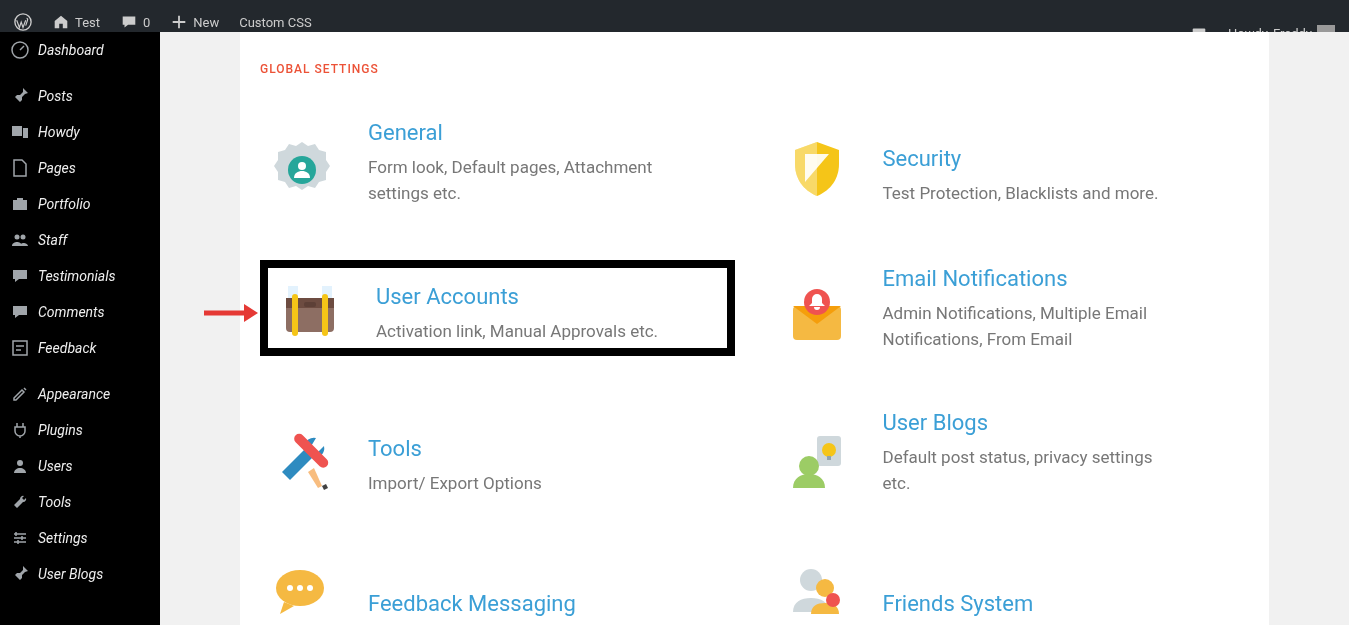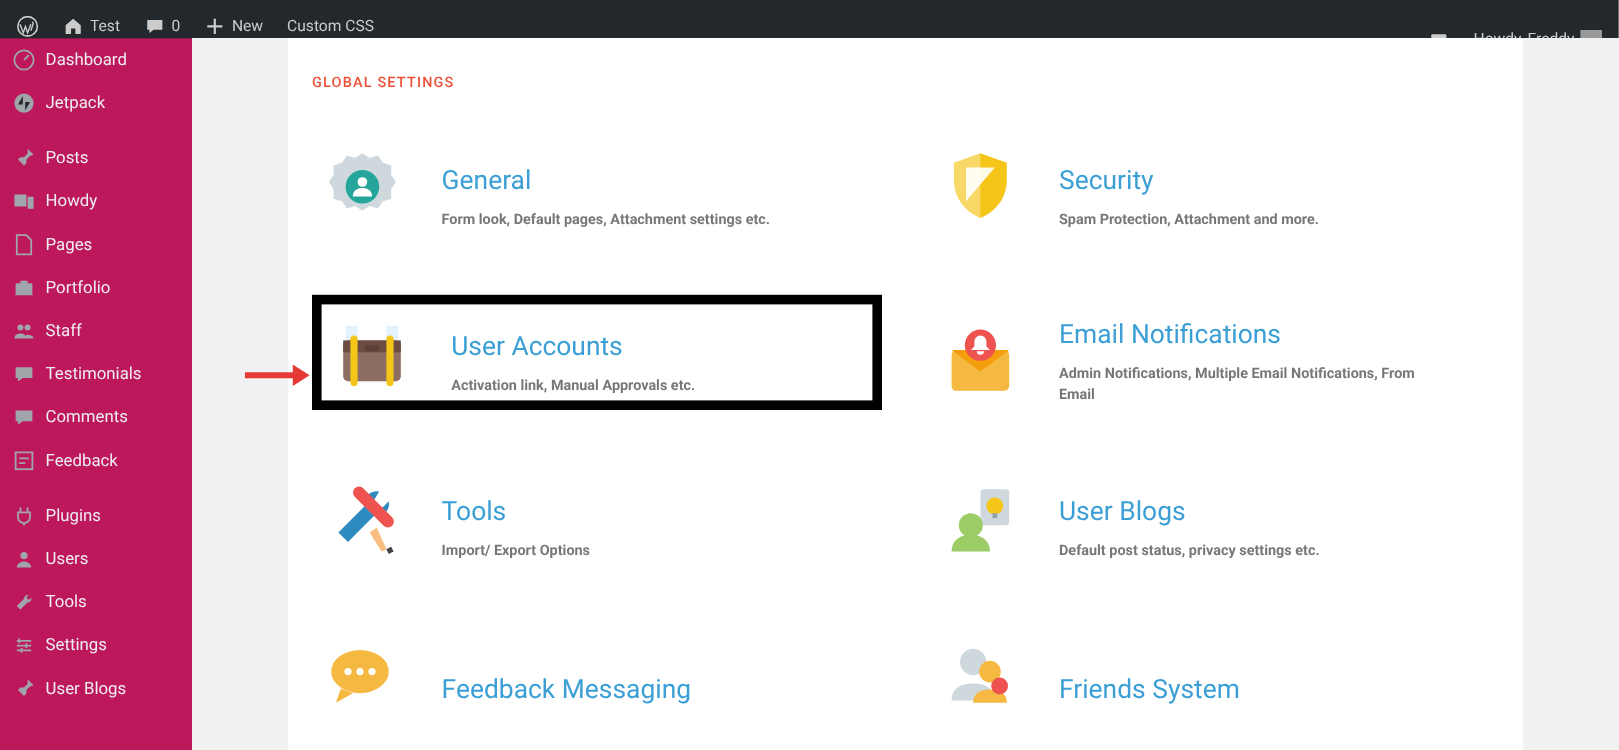--- a/index.html
+++ b/index.html
@@ -7,35 +7,35 @@
 
 
 .admin-bar { background: #23282d; height: 44px; display: flex; align-items: center; padding: 0 8px; color: #eee; font-size: 13px; justify-content: space-between; }
 .admin-bar-left { display: flex; align-items: center; gap: 8px; }
 .admin-bar-right { display: flex; align-items: flex-end; gap: 8px; margin-top: 23px; }
 .ab-item { display: flex; align-items: center; gap: 5px; padding: 0 6px; cursor: pointer; color: #ccc; }
 .ab-item .dashicon { display:inline-flex; width:18px; height:18px; }
 .ab-avatar { width:18px; height:18px; background:#999; display:inline-block; }
 
 
-.sidebar { position:absolute; left:0; top:32px; bottom:0; width:172px; background:#be185d; color:#eee; font-size:14px; }
+.sidebar { position:absolute; left:0; top:32px; bottom:0; width:172px; background:#000000; color:#eee; font-size:14px;font-style:italic; }
 .sidebar-item { display:flex; align-items:center; gap:8px; padding:8px 10px; cursor:pointer; color:#eee; }
 .sidebar-sep { height:10px; }
 .sidebar-item .dashicon { width:20px; height:20px; color:#a0a5aa; display:inline-flex; align-items:center; justify-content:center; }
 
 
 .content { position:absolute; left:160px; top:32px; right:0; bottom:0; background:#f1f1f1; overflow:auto; }
 .panel { margin:0 80px 0 80px; background:#fff; min-height:900px; padding:30px 20px; position:relative; }
 .panel-title { color:#ec5237; font-size:12px; letter-spacing:1px; font-weight:500; margin-bottom:40px; }
 
 .cards { display:grid; grid-template-columns: 1fr 1fr; column-gap:40px; row-gap:50px; }
 .card { display:flex; gap:30px; align-items:flex-end; padding:4px 6px; }
 .card-icon { width:72px; height:72px; display:flex; align-items:center; justify-content:center; flex:0 0 72px; }
 .card-title { color:#3b9fd6; font-size:22px; font-weight:400; margin-bottom:10px; }
-.card-desc { color:#777; font-size:12px; line-height:1.5; max-width:300px;font-weight:bold; }
+.card-desc { color:#777; font-size:17px; line-height:1.5; max-width:300px; }
 
 .highlight { border:8px solid #000000; }
 
 
 .arrow { position:absolute; width:54px; height:22px; }
 .arrow svg { width:100%; height:100%; }
 
 
 .dashicon svg { width:100%; height:100%; fill:currentColor; }
 </style>
@@ -98,29 +98,20 @@
 <div class="sidebar">
   <div class="sidebar-item">
       <span class="dashicon">
         <svg viewBox="0 0 20 20">
           <circle cx="10" cy="10" r="8" fill="none" stroke="currentColor" stroke-width="1.5"></circle>
           <path d="M10 10l4-4" stroke="currentColor" stroke-width="1.5"></path>
         </svg>
       </span>
       <span>Dashboard</span>
     </div>
-  <div class="sidebar-item">
-      <span class="dashicon">
-        <svg viewBox="0 0 20 20">
-          <circle cx="10" cy="10" r="8"></circle>
-          <path d="M9 4v7H5zM11 16V9h4z" fill="#23282d"></path>
-        </svg>
-      </span>
-      <span>Jetpack</span>
-    </div>
   <div class="sidebar-sep"></div>
   <div class="sidebar-item">
       <span class="dashicon">
         <svg viewBox="0 0 20 20">
           <path d="M13 2l5 5-3 1-3 3v3l-2 2-5-5 2-2h3l3-3z"></path>
         </svg>
       </span>
       <span>Posts</span>
     </div>
   <div class="sidebar-item">
@@ -176,20 +167,28 @@
   <div class="sidebar-item">
       <span class="dashicon">
         <svg viewBox="0 0 20 20">
           <rect x="3" y="3" width="14" height="14" fill="none" stroke="currentColor" stroke-width="1.5"></rect>
           <path d="M6 8h8M6 12h5" stroke="currentColor" stroke-width="1.5"></path>
         </svg>
       </span>
       <span>Feedback</span>
     </div>
   <div class="sidebar-sep"></div>
+  <div class="sidebar-item">
+      <span class="dashicon">
+        <svg viewBox="0 0 20 20">
+          <path d="M4 14l8-8 2 2-8 8H4zM14 4l2 2" stroke="currentColor" stroke-width="1.5" fill="none"></path>
+        </svg>
+      </span>
+      <span>Appearance</span>
+    </div>
   <div class="sidebar-item">
       <span class="dashicon">
         <svg viewBox="0 0 20 20">
           <path d="M7 3v4M13 3v4M5 7h10v4a5 5 0 01-10 0zM10 16v2" stroke="currentColor" stroke-width="1.5" fill="none"></path>
         </svg>
       </span>
       <span>Plugins</span>
     </div>
   <div class="sidebar-item">
       <span class="dashicon">
@@ -258,21 +257,21 @@
       <div class="card">
         <div class="card-icon">
           <svg viewBox="0 0 72 72">
               <path fill="#f5c518" d="M36 8l22 8v14c0 18-12 28-22 32-10-4-22-14-22-32V16z"></path>
               <path fill="#fff" d="M36 8v54c-10-4-22-14-22-32V16z" opacity=".35"></path>
               <path fill="#fff" d="M24 20l24 0-24 28z" opacity=".9"></path>
             </svg>
         </div>
         <div>
           <div class="card-title">Security</div>
-          <div class="card-desc">Spam Protection, Attachment and more.</div>
+          <div class="card-desc">Test Protection, Blacklists and more.</div>
         </div>
       </div>
 
       <div class="card highlight">
         <div class="card-icon">
           <svg viewBox="0 0 72 72">
               <rect x="14" y="14" width="10" height="14" fill="#e3f2fd"></rect>
               <rect x="48" y="14" width="10" height="14" fill="#e3f2fd"></rect>
               <rect x="12" y="26" width="48" height="34" rx="4" fill="#8d6e63"></rect>
               <rect x="12" y="26" width="48" height="10" fill="#6d4c41"></rect>

